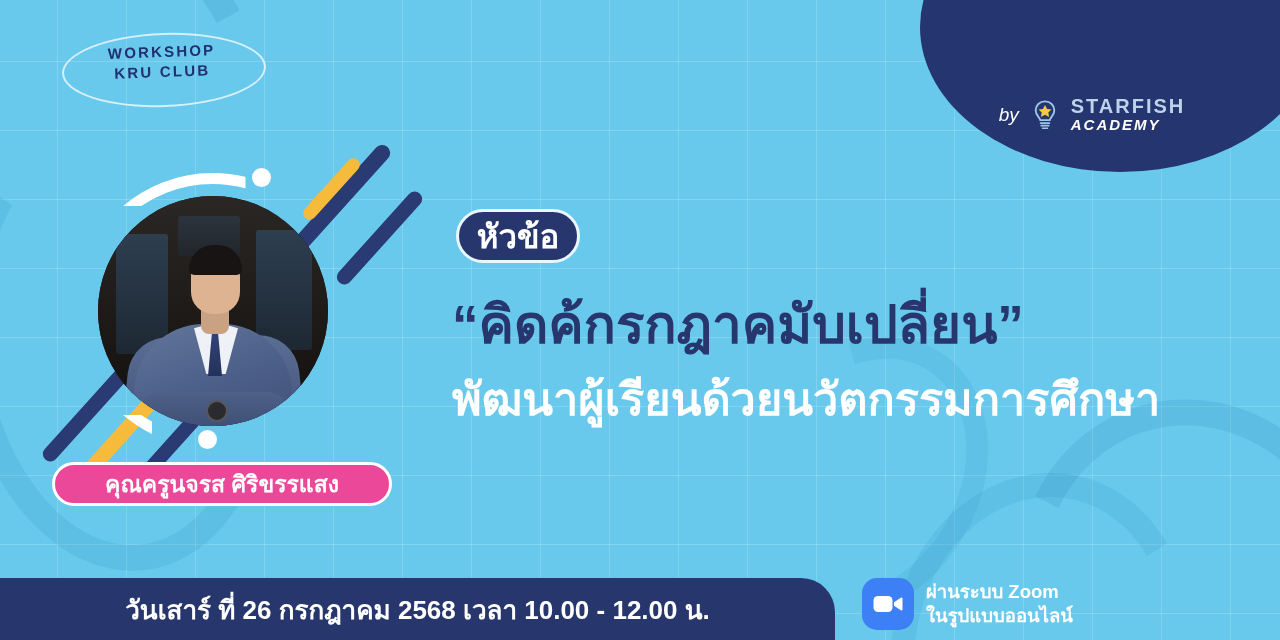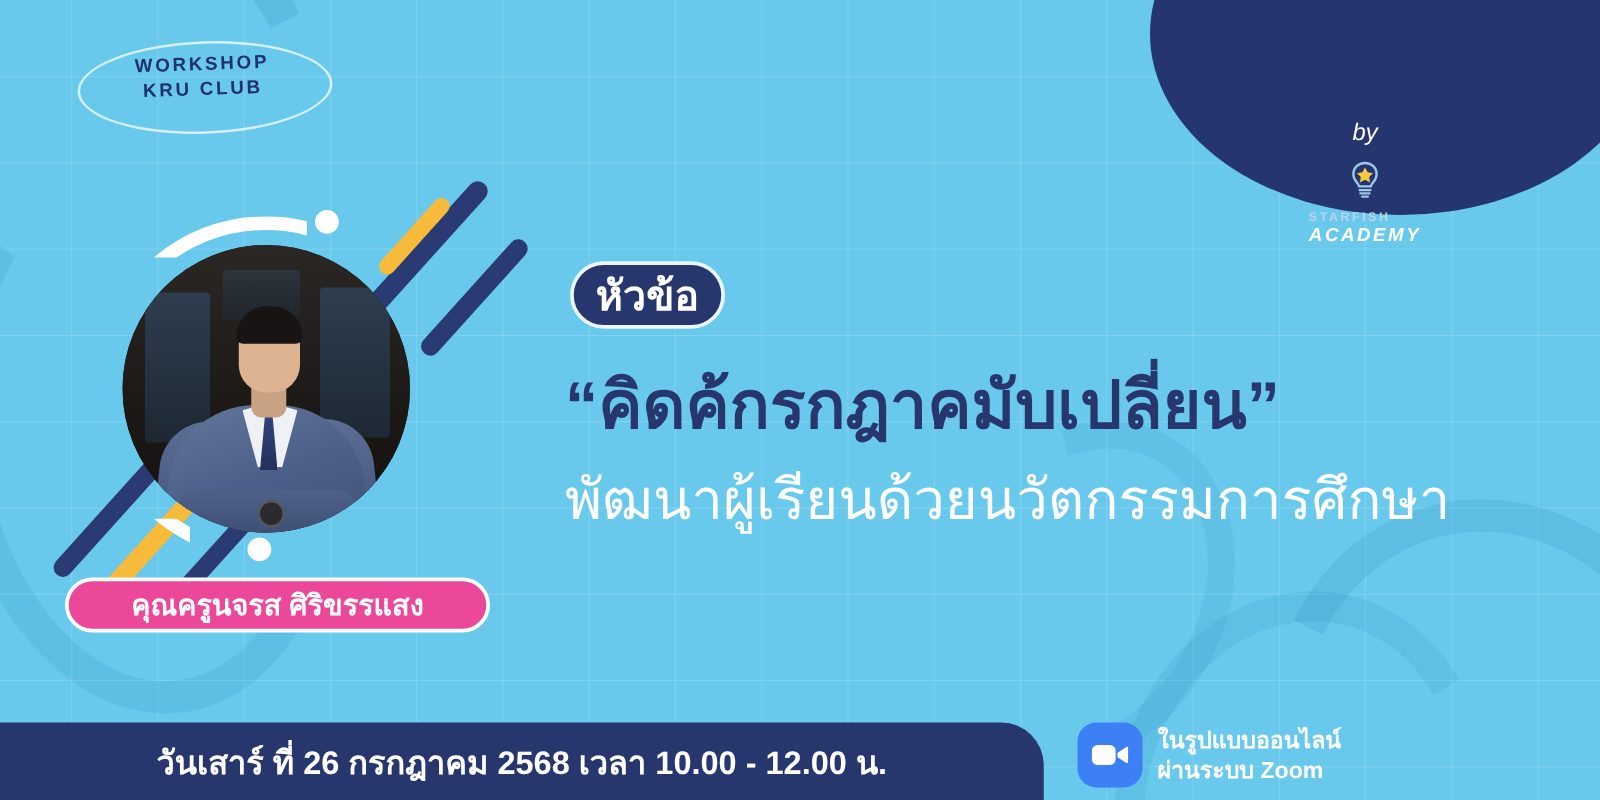--- a/index.html
+++ b/index.html
@@ -57,26 +57,26 @@
     position:absolute;right:-40px;top:-118px;
     width:400px;height:290px;border-radius:50%;
     background:#24356f;
   }
   .brand-name{
     position:absolute;right:38px;top:12px;width:300px;text-align:center;
     color:#ffffff;font-size:62px;font-weight:bold;line-height:1;
   }
   .brand-by{
     position:absolute;right:38px;top:96px;width:300px;
-    display:flex;align-items:center;justify-content:center;gap:9px;flex-direction:column;
+    display:flex;align-items:center;justify-content:center;gap:9px;
   }
   .by-word{color:#fff;font-size:19px;font-style:italic;}
   .bulb{width:34px;height:34px;display:block;}
   .starfish-txt{line-height:1.06;text-align:left;}
-  .sf1{color:#bcd3ea;font-size:10px;font-weight:bold;letter-spacing:2px;display:block;}
+  .sf1{color:#bcd3ea;font-size:20px;font-weight:bold;letter-spacing:2px;display:block;}
   .sf2{color:#ffffff;font-size:15px;font-weight:bold;letter-spacing:2px;display:block;font-style:italic;}
 
   
   .stripe{position:absolute;border-radius:20px;}
   .s-navy{background:#2a3a72;}
   .s-yellow{background:#f6bb3a;}
 
   .ring-wrap{position:absolute;left:75px;top:173px;width:275px;height:275px;}
   .ring{
     position:absolute;inset:0;border-radius:50%;
@@ -143,21 +143,21 @@
   }
   .topic-pill span{color:#fff;font-size:33px;font-weight:bold;}
 
   .title1{
     position:absolute;left:452px;top:296px;width:680px;
     color:#27376e;font-size:53px;font-weight:bold;line-height:1.08;
     white-space:nowrap;
   }
   .title2{
     position:absolute;left:452px;top:375px;width:790px;
-    color:#ffffff;font-size:45px;font-weight:normal;line-height:1.1;
+    color:#ffffff;font-size:45px;font-weight:bold;line-height:1.1;
     white-space:nowrap;
   }
 
   
   .bottom-bar{
     position:absolute;left:0;bottom:0;width:835px;height:62px;
     background:#27376e;border-top-right-radius:34px;
     display:flex;align-items:center;justify-content:center;
   }
   .bottom-bar span{color:#fff;font-size:26px;font-weight:bold;white-space:nowrap;}
@@ -250,18 +250,18 @@
   </div>
 
   <div class="zoom-block">
     <span class="zoom-ic">
       <svg width="30" height="20" viewBox="0 0 30 20">
         <rect x="0.5" y="2" width="19" height="16" rx="4.5" fill="#ffffff"></rect>
         <path d="M21 8.2l7.2-4.6c.6-.4 1.3 0 1.3.7v11.4c0 .7-.7 1.1-1.3.7L21 11.8z" fill="#ffffff"></path>
       </svg>
     </span>
     <span class="zoom-txt">
+      <div>ผ่านระบบ Zoom</div>
       <div>ในรูปแบบออนไลน์</div>
-      <div>ผ่านระบบ Zoom</div>
     </span>
   </div>
 
 </div>
 
 </body></html>

